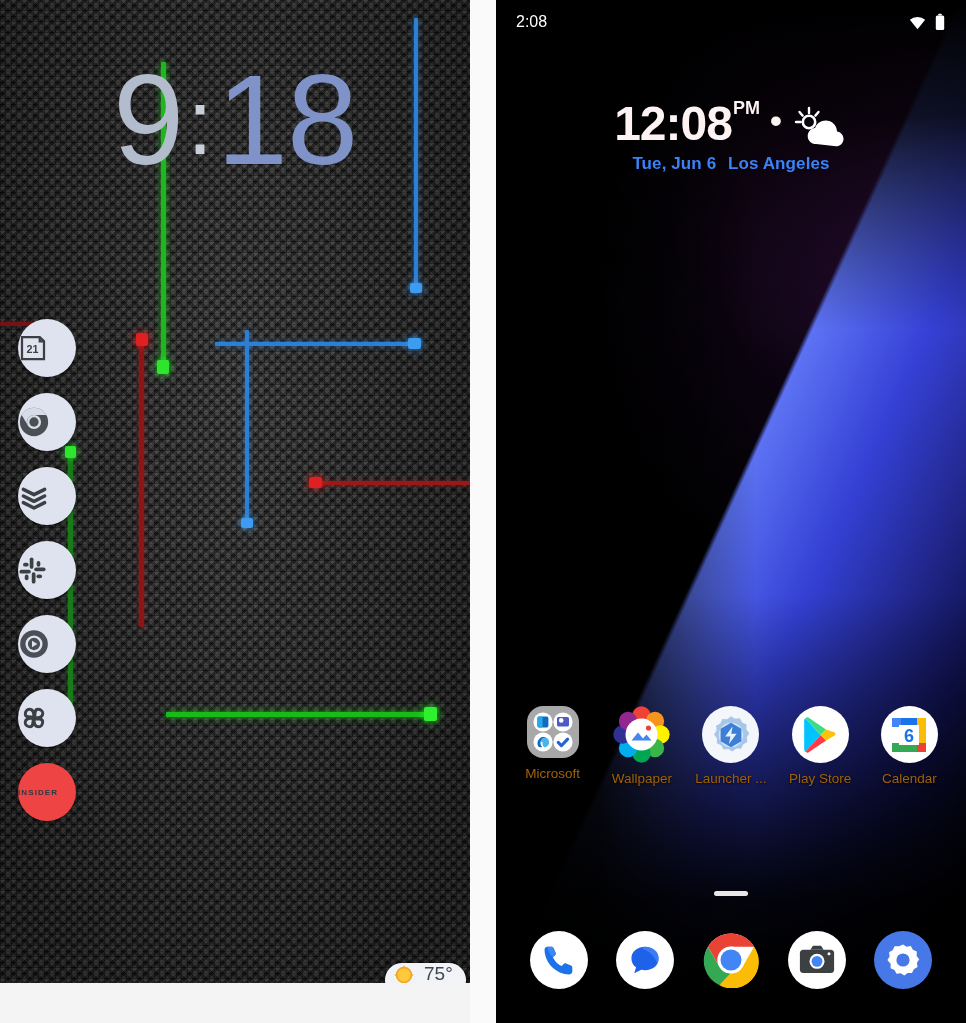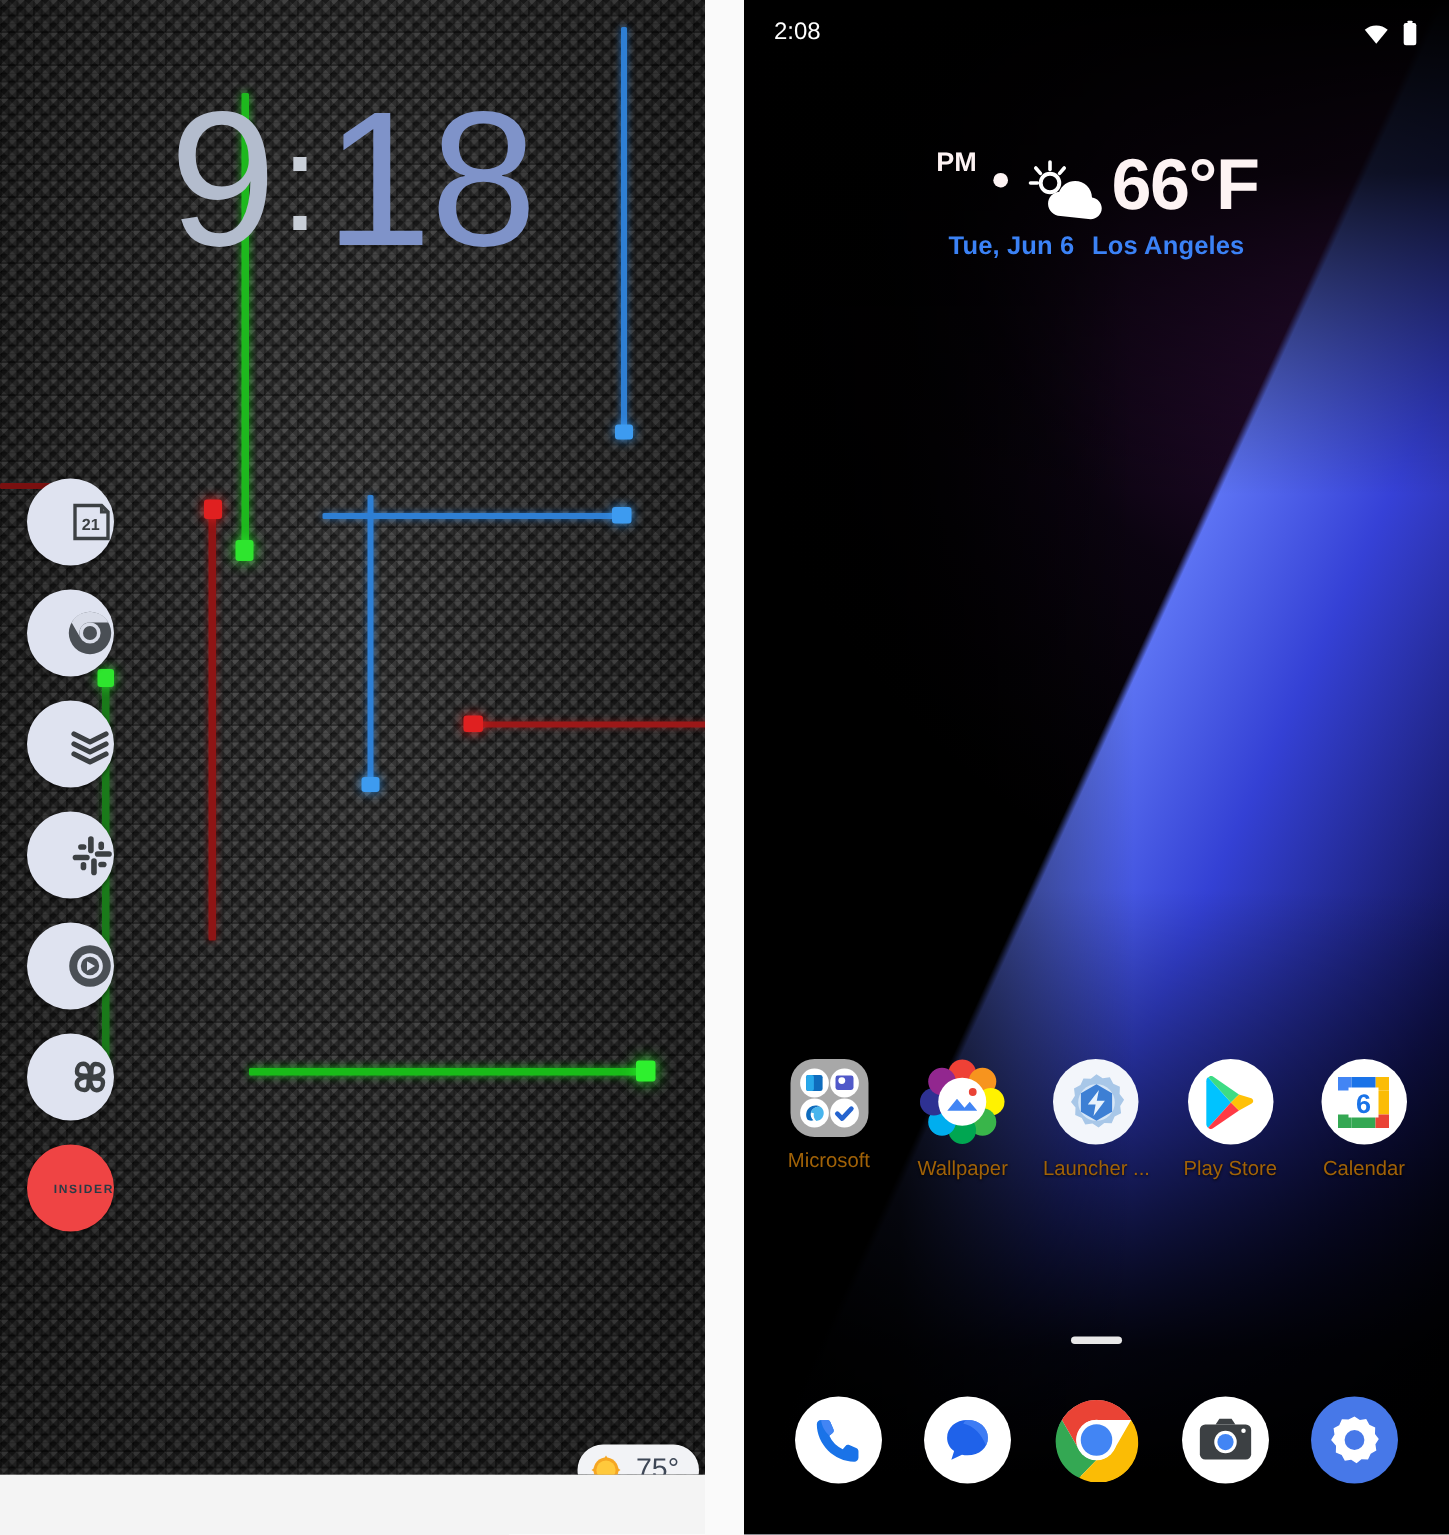--- a/index.html
+++ b/index.html
@@ -24,27 +24,27 @@
   .trace{position:absolute;border-radius:1px;}
   .cap{position:absolute;border-radius:2px;}
 
   .clock-left{position:absolute;left:0;top:56px;width:470px;text-align:center;line-height:1;}
   .clock-left .h{font-size:128px;font-weight:400;color:#b3bccd;letter-spacing:-1px;}
   .clock-left .c{font-size:92px;font-weight:400;color:#c9cfd8;position:relative;top:-10px;padding:0 4px;}
   .clock-left .m{font-size:128px;font-weight:400;color:#7f93c9;letter-spacing:-1px;}
 
   .side-dock{position:absolute;left:18px;top:319px;width:58px;}
   .side-app{width:58px;height:58px;border-radius:50%;background:#dfe3f0;margin-bottom:16px;
-            display:flex;align-items:center;justify-content:flex-end;box-shadow:0 1px 3px rgba(0,0,0,.5);}
+            display:flex;align-items:center;justify-content:flex-start;box-shadow:0 1px 3px rgba(0,0,0,.5);}
   .side-app svg{display:block;}
   .side-app.insider{background:#ef4444;}
   .side-app .insider-txt{font-size:8px;letter-spacing:1.1px;color:#2a3b45;font-weight:600;}
 
   .wx-pill{position:absolute;left:385px;top:963px;height:34px;padding:0 13px 0 7px;border-radius:17px;
-           background:#f2f3f6;display:flex;align-items:center;gap:8px;box-shadow:0 1px 4px rgba(0,0,0,.5);}
+           background:#f2f3f6;display:flex;gap:8px;box-shadow:0 1px 4px rgba(0,0,0,.5);}
   .wx-pill .t{font-size:19px;color:#3e4756;font-weight:400;}
 
   
   .gap{position:absolute;left:470px;top:0;width:26px;height:1023px;background:#fafafa;}
 
   
   .right-phone{position:absolute;left:496px;top:0;width:470px;height:1023px;overflow:hidden;background:#000;}
   .beam{position:absolute;left:0;top:0;width:470px;height:1023px;overflow:hidden;}
   .beam .glow1{position:absolute;right:-120px;top:-60px;width:640px;height:700px;
     background:radial-gradient(ellipse at 80% 20%, rgba(140,40,170,.55), rgba(60,20,90,.18) 45%, rgba(0,0,0,0) 70%);}
@@ -219,35 +219,35 @@
         </svg>
         <svg width="12" height="18" viewBox="0 0 14 24">
           <rect x="4.6" y="1" width="4.8" height="2.2" rx="1" fill="#fff"></rect>
           <rect x="1.4" y="3.2" width="11.2" height="19.6" rx="2" fill="#fff"></rect>
         </svg>
       </span>
     </div>
 
     <div class="at-a-glance">
       <div class="aag-row1">
+        <span class="aag-time">12:08</span>
         <span class="aag-ampm">PM</span>
         <span class="aag-dot">•</span>
         <span class="aag-wxicon">
           <svg width="54" height="44" viewBox="0 0 54 44">
             <g stroke="#fff" stroke-width="2.4" stroke-linecap="round">
               <line x1="17" y1="4" x2="17" y2="9"></line>
               <line x1="7.5" y1="8" x2="10.6" y2="11.6"></line>
               <line x1="4" y1="18" x2="8.6" y2="18"></line>
               <line x1="26.5" y1="8" x2="23.4" y2="11.6"></line>
             </g>
             <circle cx="17" cy="18" r="6.2" fill="none" stroke="#fff" stroke-width="2.6"></circle>
             <path d="M24 40c-4.6 0-8.3-3.6-8.3-8.1 0-4.2 3.2-7.6 7.4-8 1.6-4.3 5.8-7.3 10.6-7.3 6.2 0 11.2 4.9 11.3 11 3.7.5 6.5 3.6 6.5 7.3 0 4-3.3 7.3-7.4 7.3z" fill="#fff"></path>
           </svg>
         </span>
-        <span class="aag-temp">66°F</span>
       </div>
       <div class="aag-row2">
         <span>Tue, Jun 6</span>
         <span class="loc">Los Angeles</span>
       </div>
     </div>
 
     <div class="app-row">
 
       <div class="app">

